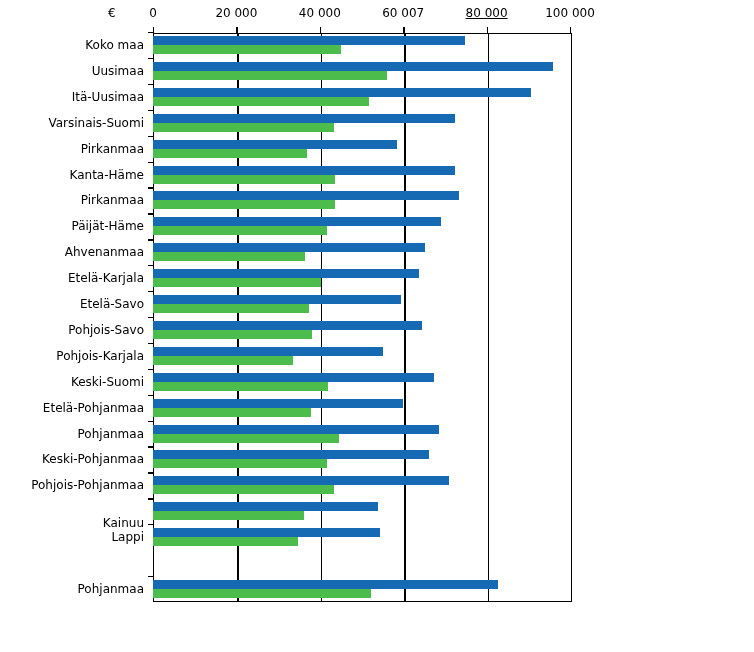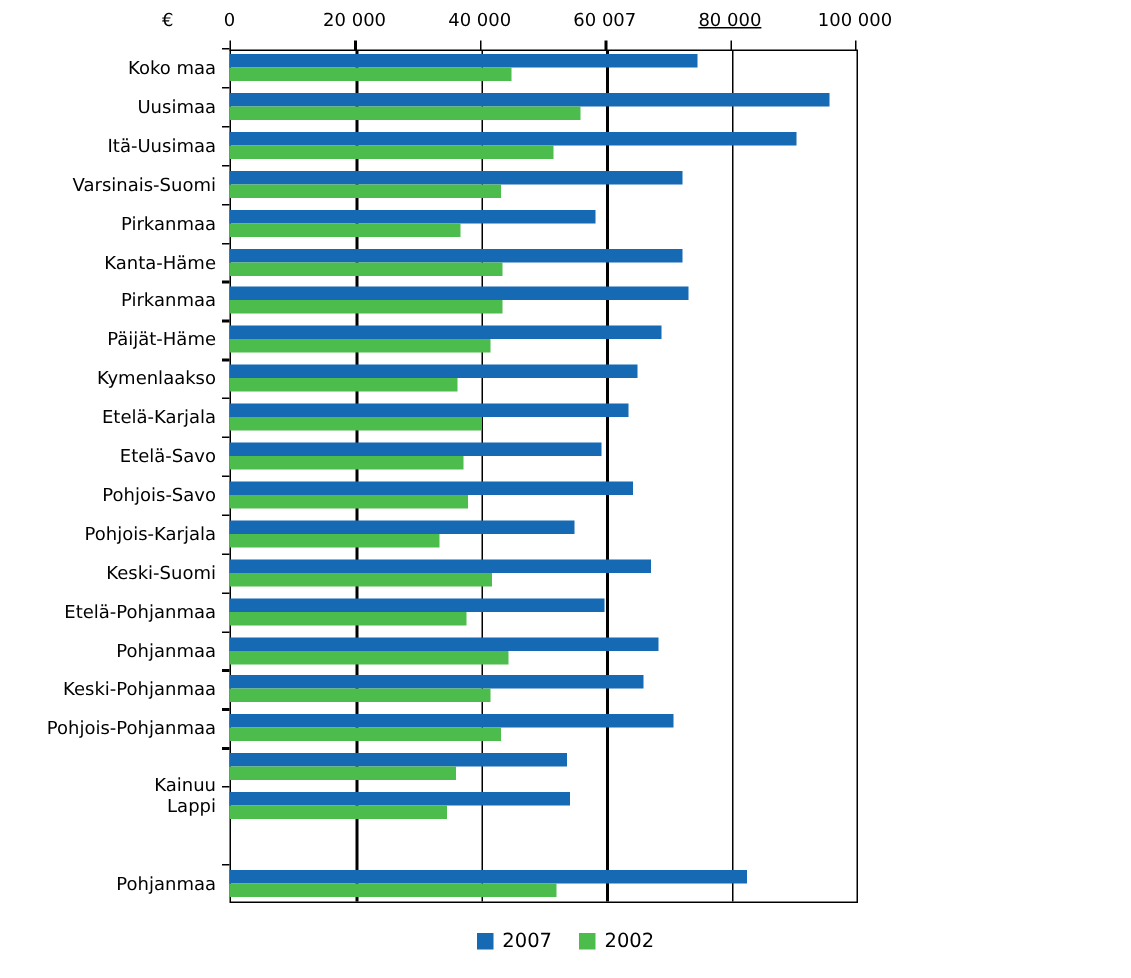--- a/index.html
+++ b/index.html
@@ -210,21 +210,21 @@
       <div class="ylabel" style="top: 82.7px;">Varsinais-Suomi</div>
       <div class="ytick" style="top: 76.7px;"></div>
       <div class="ylabel" style="top: 108.6px;">Pirkanmaa</div>
       <div class="ytick" style="top: 102.6px;"></div>
       <div class="ylabel" style="top: 134.5px;">Kanta-Häme</div>
       <div class="ytick" style="top: 128.5px;"></div>
       <div class="ylabel" style="top: 160.4px;">Pirkanmaa</div>
       <div class="ytick" style="top: 154.4px;"></div>
       <div class="ylabel" style="top: 186.3px;">Päijät-Häme</div>
       <div class="ytick" style="top: 180.3px;"></div>
-      <div class="ylabel" style="top: 212.2px;">Kymenlaakso</div>
+      <div class="ylabel" style="top: 212.2px;">Ahvenanmaa</div>
       <div class="ytick" style="top: 206.2px;"></div>
       <div class="ylabel" style="top: 238.1px; margin-left: 20px;">Etelä-Karjala</div>
       <div class="ytick" style="top: 232.1px;"></div>
       <div class="ylabel" style="top: 264px;">Etelä-Savo</div>
       <div class="ytick" style="top: 258px;"></div>
       <div class="ylabel" style="top: 289.9px;">Pohjois-Savo</div>
       <div class="ytick" style="top: 283.9px;"></div>
       <div class="ylabel" style="top: 315.8px;">Pohjois-Karjala</div>
       <div class="ytick" style="top: 309.8px;"></div>
       <div class="ylabel" style="top: 341.7px;">Keski-Suomi</div>
@@ -325,24 +325,14 @@
       <div class="row" style="top: 494.1px;">
         <div class="bar b2007" style="width: 226.848px; background: rgb(22, 105, 179);"></div>
         <div class="bar b2002" style="width: 145.116px; background: rgb(76, 188, 76);"></div>
       </div>
       <div class="row" style="top: 546px;">
         <div class="bar b2007" style="width: 344.859px; background: rgb(22, 105, 179);"></div>
         <div class="bar b2002" style="width: 218.091px; background: rgb(76, 188, 76);"></div>
       </div>
     </div>
 
-  <div class="legend">
-      <div class="legend-item">
-        <span class="legend-swatch" style="background: rgb(22, 105, 179);"></span>
-        <span class="legend-text">2007</span>
-      </div>
-      <div class="legend-item">
-        <span class="legend-swatch" style="background: rgb(76, 188, 76);"></span>
-        <span class="legend-text">2002</span>
-      </div>
-    </div>
 
 </div>
 
 </body></html>

